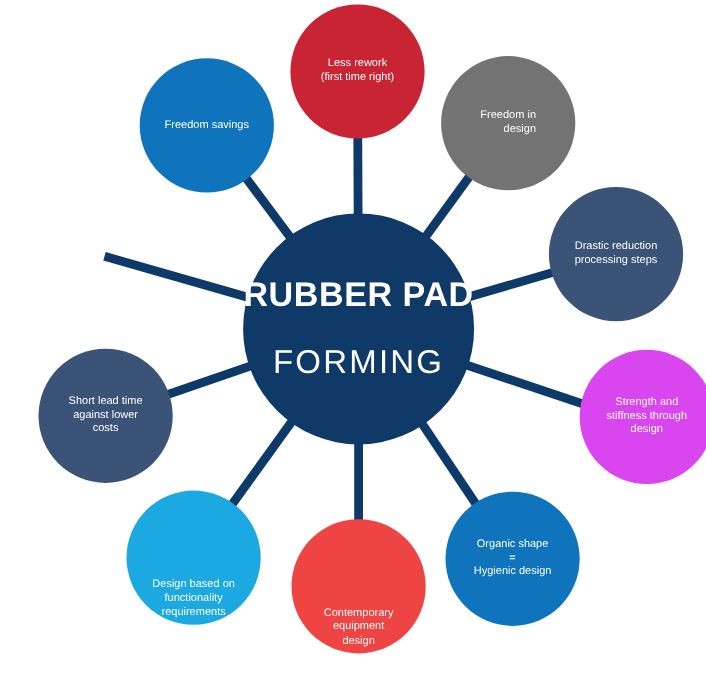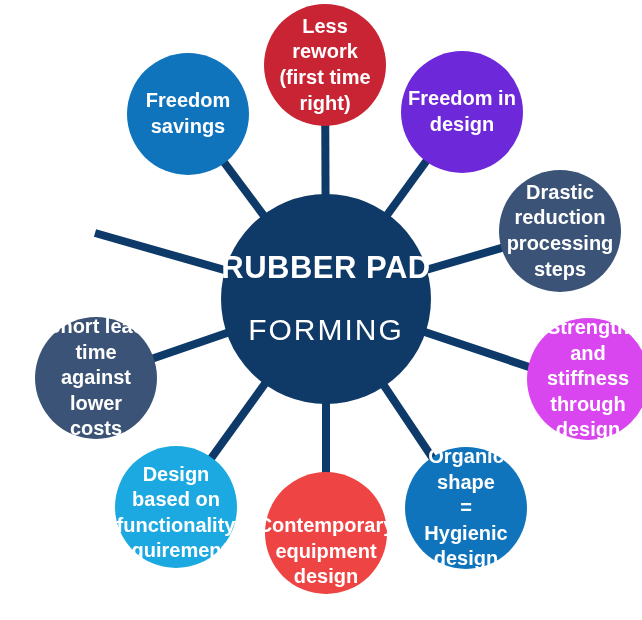--- a/index.html
+++ b/index.html
@@ -31,24 +31,23 @@
     color: #ffffff;
     z-index: 1;
     box-sizing: border-box;
   }
   .node {
     width: 122px;
     height: 122px;
   }
   .node .label {
     white-space: pre-line;
-    font-size: 20px;
+    font-size: 10px;
     line-height: 1.28;
     padding: 4px;
-    font-weight: bold;
   }
   .center-circle {
     width: 210px;
     height: 210px;
     left: 221px;
     top: 194px;
     flex-direction: column;
     z-index: 2;
     gap: 27px;
   }
@@ -83,21 +82,21 @@
       <line x1="326" y1="299" x2="95" y2="233"></line>
       <line x1="326" y1="299" x2="188" y2="114"></line>
     </g>
   </svg>
 
   <div class="circle node" style="left: 264px; top: 4px; background-color: rgb(200, 36, 51);">
     <span class="label">Less rework
 (first time right)</span>
   </div>
 
-  <div class="circle node" style="left: 401px; top: 51px; background-color: #6d28d9;">
+  <div class="circle node" style="left: 401px; top: 51px; background-color: #737373; text-align: right;">
     <span class="label">Freedom in
 design</span>
   </div>
 
   <div class="circle node" style="left: 499px; top: 170px; background-color: rgb(58, 83, 119);">
     <span class="label">Drastic reduction
 processing steps</span>
   </div>
 
   <div class="circle node" style="left: 527px; top: 318px; background-color: #d946ef;">

